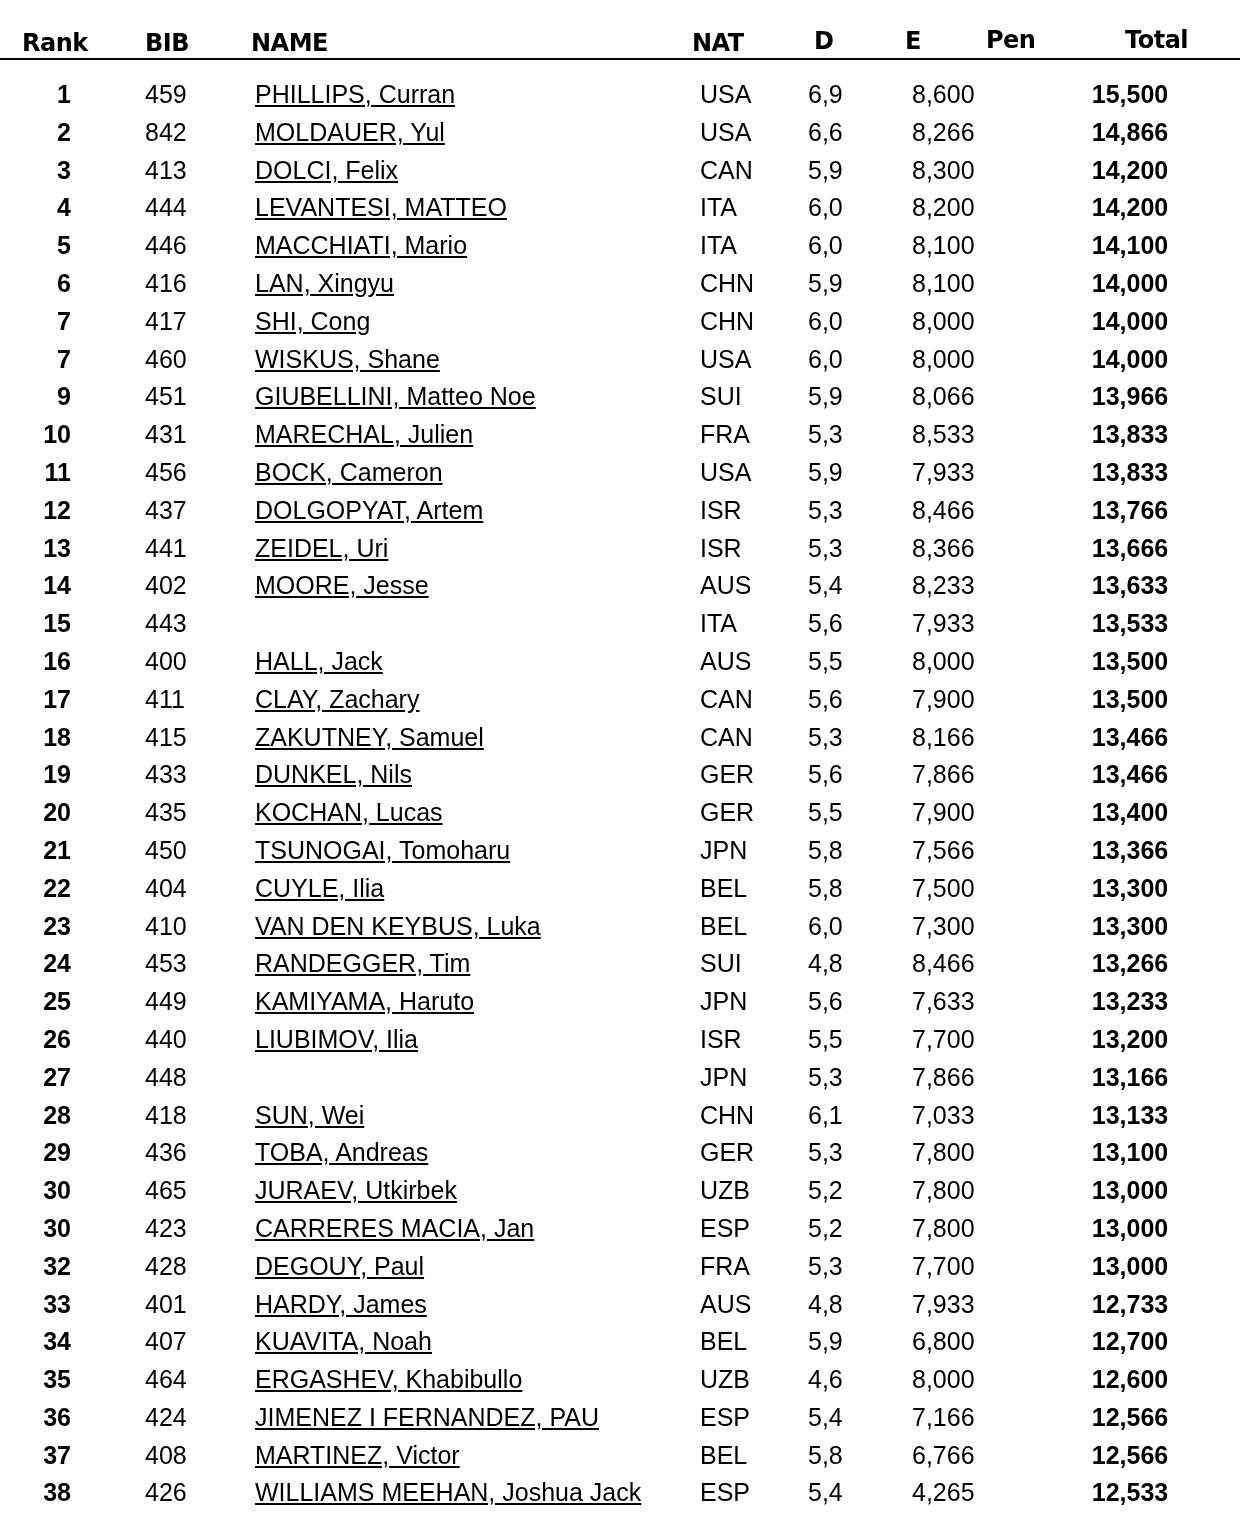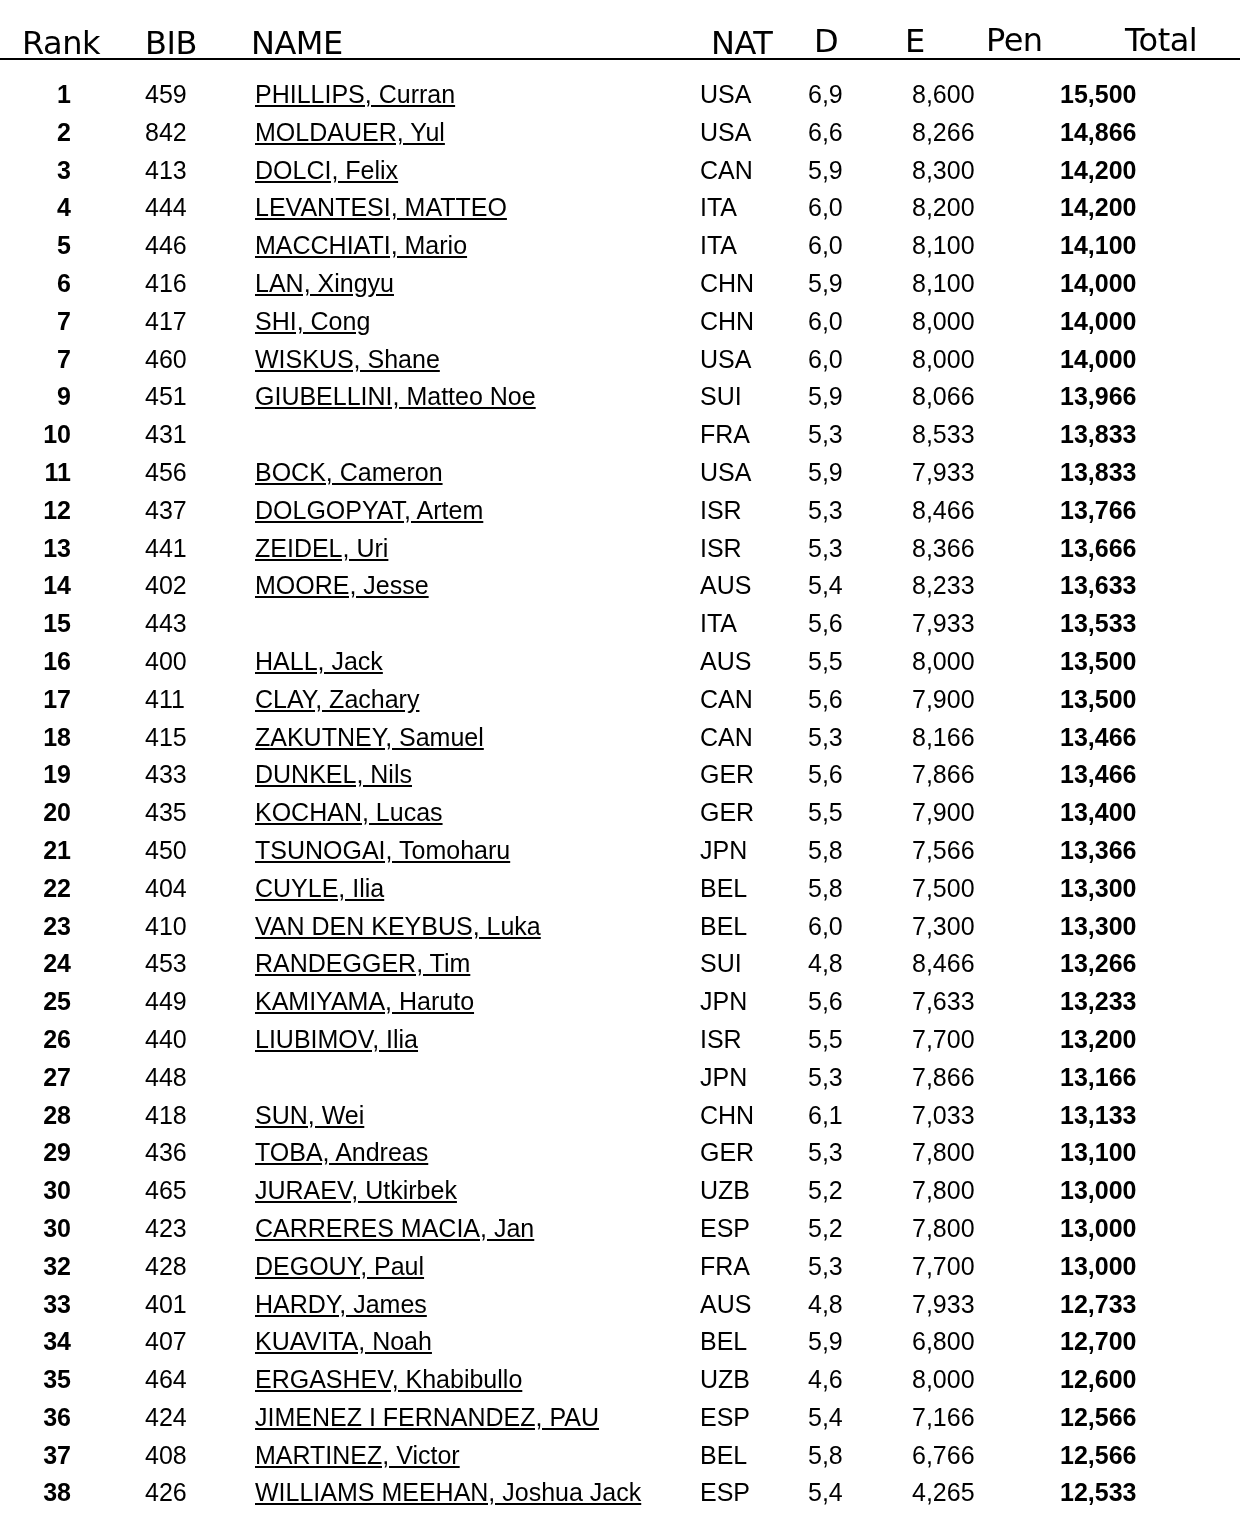--- a/index.html
+++ b/index.html
@@ -1,45 +1,45 @@
 <!DOCTYPE html>
 <html><head>
 <meta charset="utf-8">
 <style>
   html, body { margin: 0; padding: 0; background: #ffffff; }
   body { width: 1240px; height: 1532px; position: relative; overflow: hidden; color: #000; }
   .header { position: absolute; top: 0; left: 0; width: 1240px; height: 60px; }
   .hcell {
-    position: absolute; font-family: "DejaVu Sans", sans-serif; font-weight: normal;
-    font-size: 32px; letter-spacing: -0.5px; line-height: 28px;
+    position: absolute; font-family: "DejaVu Sans", sans-serif; font-weight: bold;
+    font-size: 24px; letter-spacing: -0.5px; line-height: 28px;
   }
   .rule { position: absolute; left: 0; top: 58px; width: 1240px; height: 2px; background: #000; }
   .rows { position: absolute; left: 0; top: 75px; width: 1240px; }
   .row { position: relative; height: 37.8px; }
   .cell {
     position: absolute; top: 0; font-family: "Liberation Sans", sans-serif;
     font-size: 25px; line-height: 38px; white-space: nowrap;
   }
   .c-rank { left: 0; width: 71px; text-align: right; font-weight: bold; }
   .c-bib { left: 145px; }
   .c-name { left: 255px; text-decoration: underline; }
   .c-nat { left: 700px; }
   .c-d { left: 808px; }
   .c-e { left: 888px; margin-left: 24px; }
   .c-pen { left: 985px; width: 60px; }
-  .c-total { left: 1060px; width: 140px; text-align: left; font-weight: bold; }
+  .c-total { left: 1060px; width: 140px; text-align: center; font-weight: bold; }
 </style>
 </head>
 <body>
 
 <div class="header">
   <span class="hcell" style="left:22px;top:29px;">Rank</span>
   <span class="hcell" style="left:145px;top:29px;">BIB</span>
   <span class="hcell" style="left:251px;top:29px;">NAME</span>
-  <span class="hcell" style="left:711px;top:29px;">NAT</span>
+  <span class="hcell" style="left:692px;top:29px;">NAT</span>
   <span class="hcell" style="left:814px;top:27px;">D</span>
   <span class="hcell" style="left:905px;top:27px;">E</span>
   <span class="hcell" style="left:986px;top:26px;">Pen</span>
   <span class="hcell" style="left:1125px;top:26px;">Total</span>
   <div class="rule"></div>
 </div>
 
 <div class="rows" id="rows">
     <div class="row">
     <span class="cell c-rank">1</span>
@@ -127,20 +127,21 @@
     <span class="cell c-name">GIUBELLINI, Matteo Noe</span>
     <span class="cell c-nat">SUI</span>
     <span class="cell c-d">5,9</span>
     <span class="cell c-e">8,066</span>
     <span class="cell c-pen"></span>
     <span class="cell c-total">13,966</span>
   </div>
     <div class="row">
     <span class="cell c-rank">10</span>
     <span class="cell c-bib">431</span>
+    <span class="cell c-name">MARECHAL, Julien</span>
     <span class="cell c-nat">FRA</span>
     <span class="cell c-d">5,3</span>
     <span class="cell c-e">8,533</span>
     <span class="cell c-pen"></span>
     <span class="cell c-total">13,833</span>
   </div>
     <div class="row">
     <span class="cell c-rank">11</span>
     <span class="cell c-bib">456</span>
     <span class="cell c-name">BOCK, Cameron</span>

